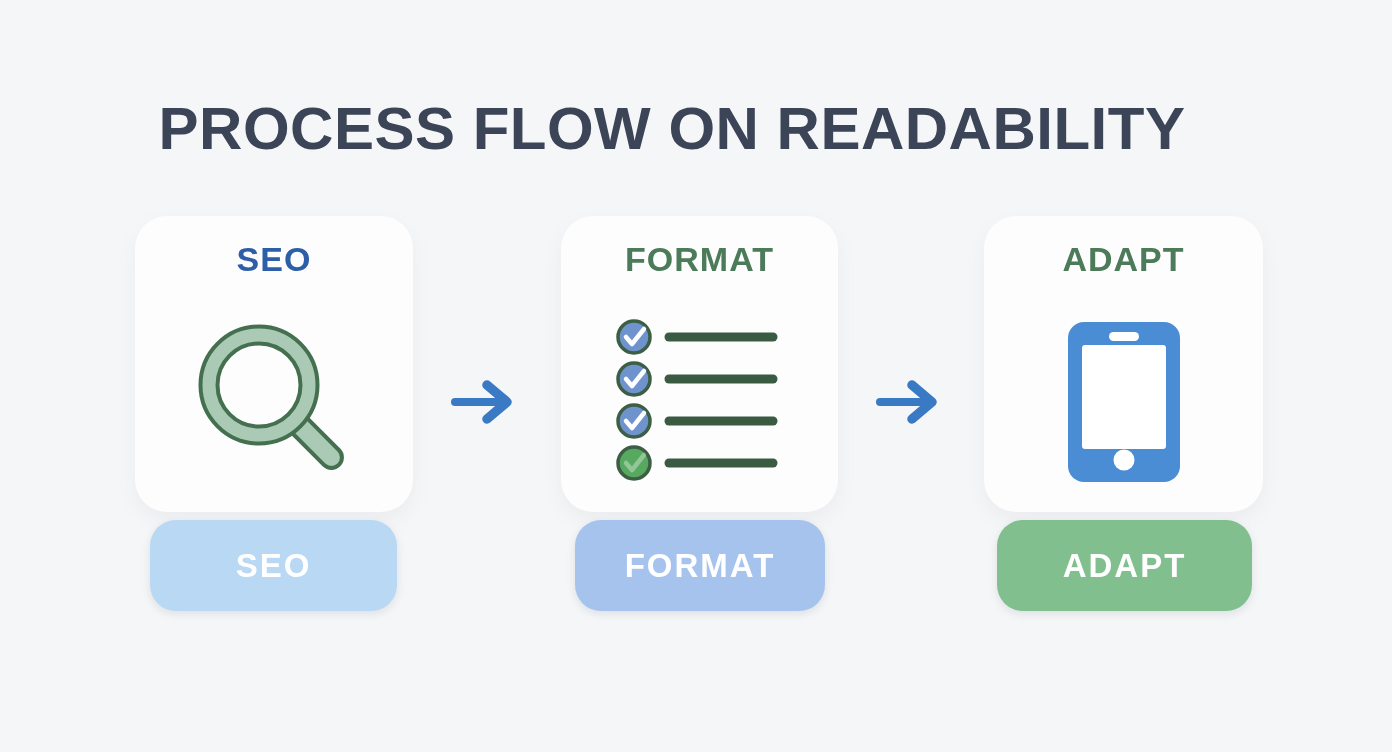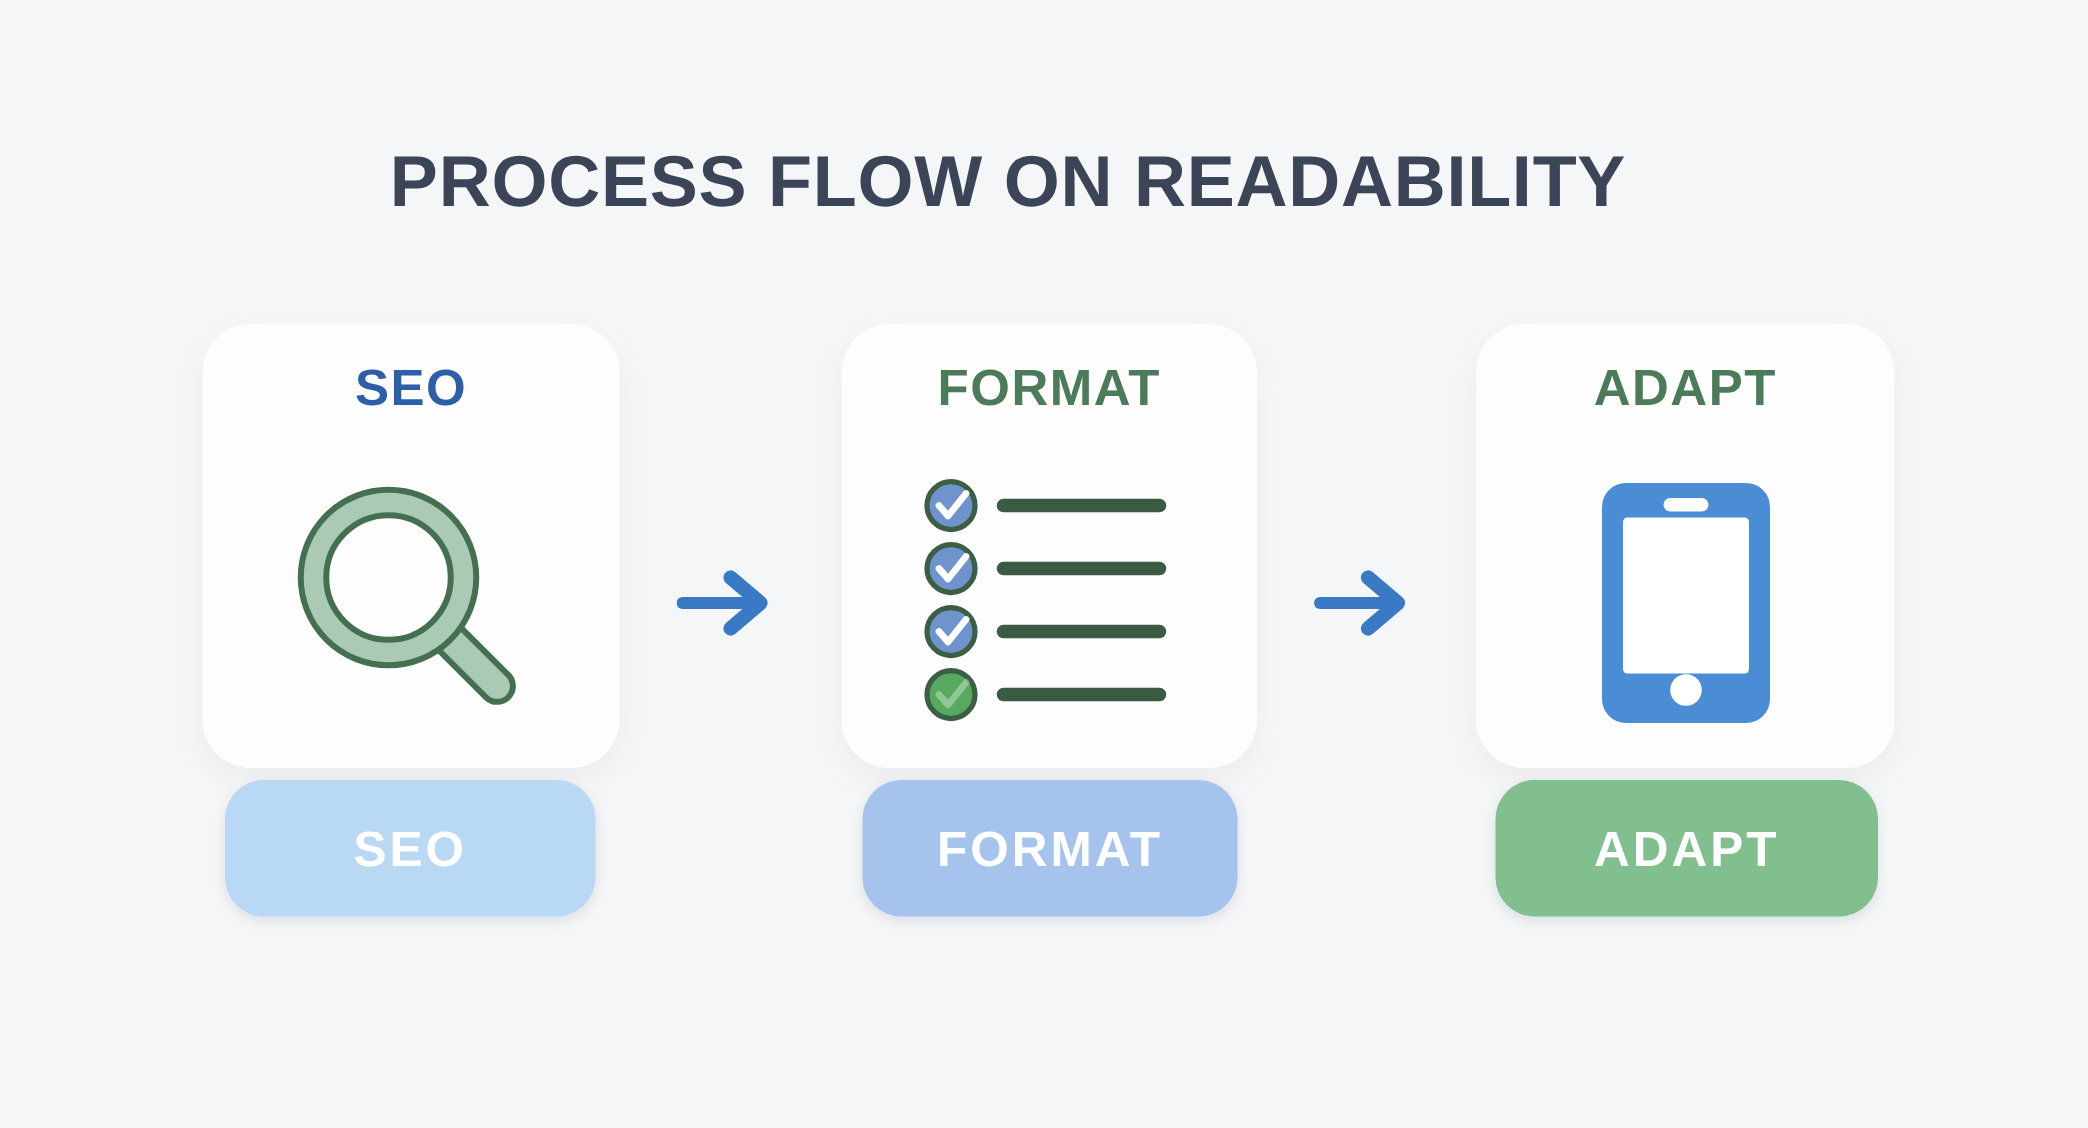--- a/index.html
+++ b/index.html
@@ -7,21 +7,21 @@
   body {
     position:relative;
     background:#f5f6f7;
     font-family:"Liberation Sans","DejaVu Sans",sans-serif;
     overflow:hidden;
   }
   .title {
     position:absolute;
     top:94px; left:672px;
     transform:translateX(-50%);
-    font-size:48px; font-weight:700;
+    font-size:60px; font-weight:700;
     letter-spacing:0.5px;
     white-space:nowrap;
   }
   .card {
     position:absolute;
     top:216px; height:296px;
     background:#fdfdfe;
     border-radius:32px;
     box-shadow:0 8px 18px rgba(150,160,175,0.10);
   }

